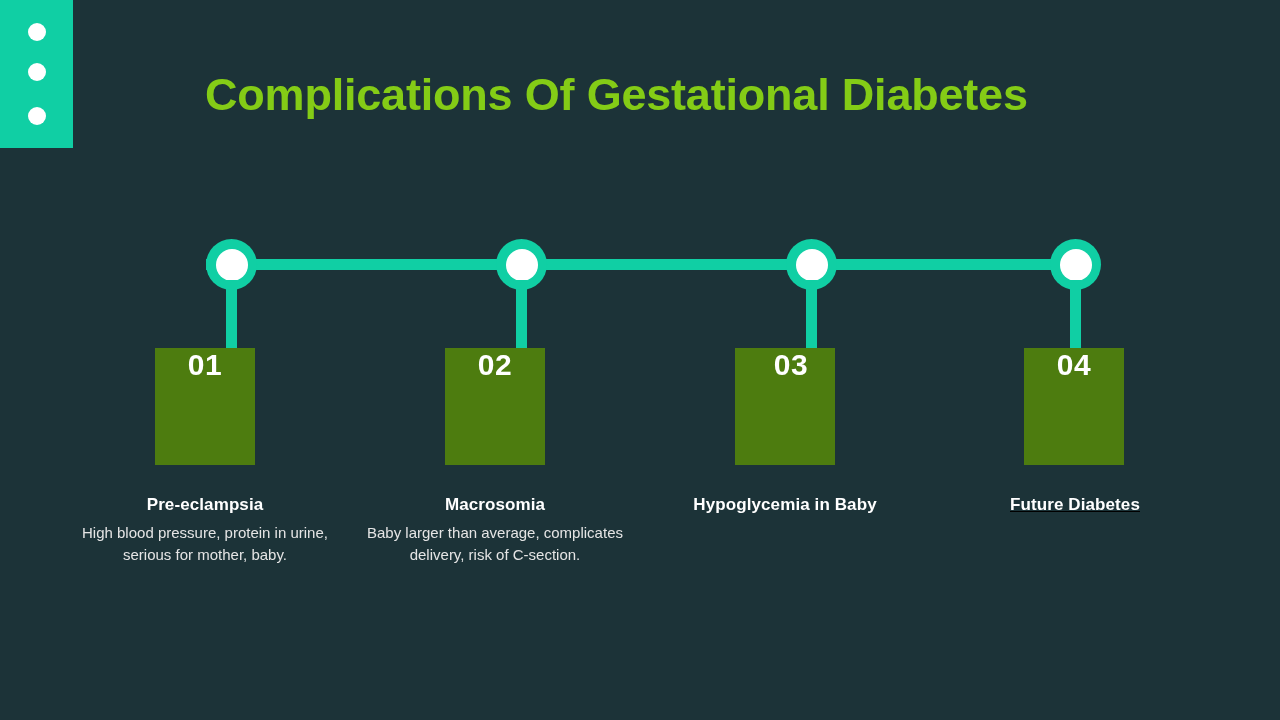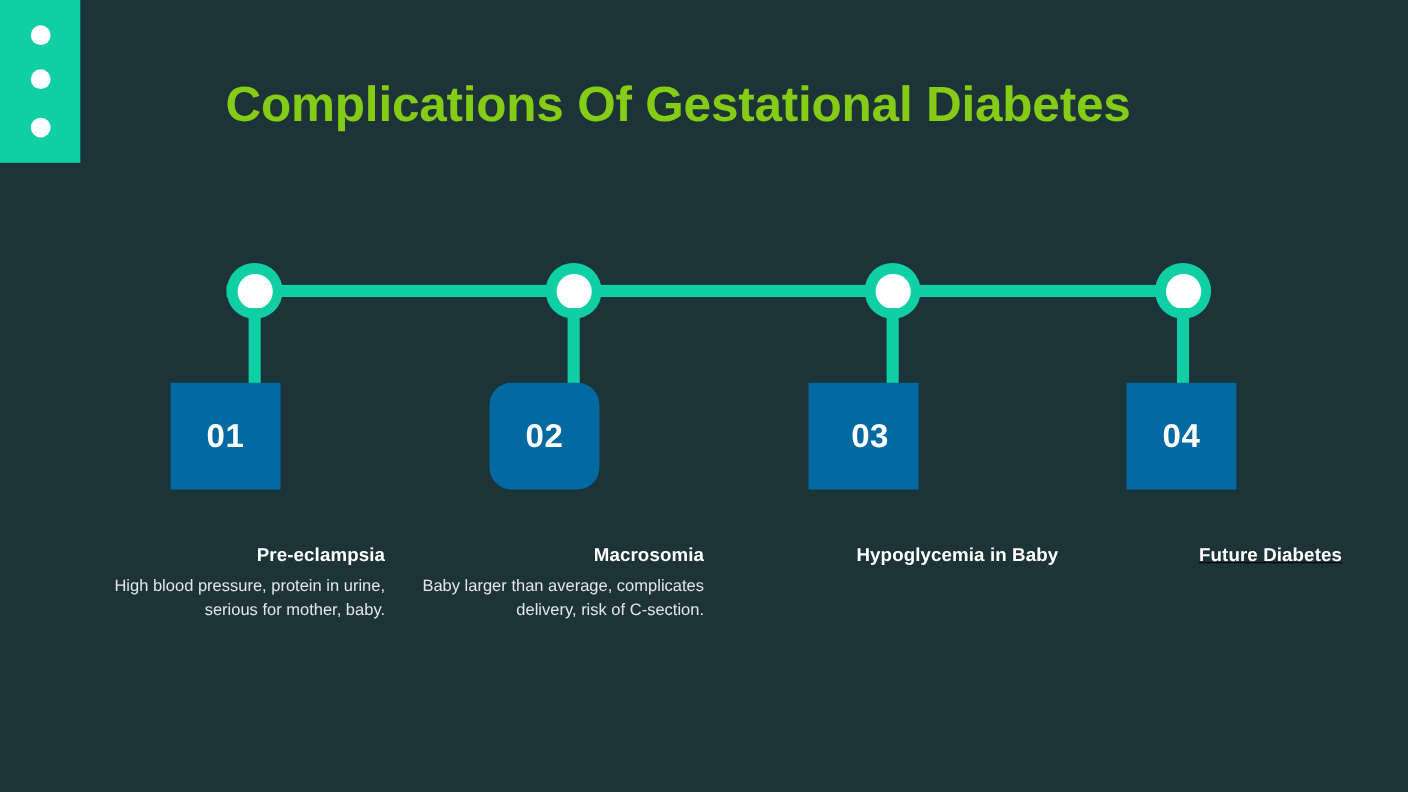--- a/index.html
+++ b/index.html
@@ -82,39 +82,39 @@
     position:absolute;
     top:280px;
     width:11px;
     height:72px;
     background:#10cfa4;
   }
 
   .num-box {
     position:absolute;
     top:348px;
-    width:100px; height:97px;
-    background:#0369a1;
+    width:100px; height:117px;
+    background:#4d7c0f;
     display:flex;
-    align-items:center;
+    align-items:flex-start;
     justify-content:center;
   }
   .num-box .num {
     font-size:30px;
     font-weight:bold;
     color:#ffffff;
     letter-spacing:0.5px;
   }
 
   
   .col-text {
     position:absolute;
     top:494px;
     width:290px;
-    text-align:right;
+    text-align:center;
   }
   .col-heading {
     font-size:17px;
     font-weight:bold;
     color:#ffffff;
     line-height:1.35;
     margin-bottom:5px;
     letter-spacing:0.1px;
   }
   .col-body {
@@ -150,36 +150,36 @@
     </div>
     <div class="col-text" style="left:60px;">
       <div class="col-heading">Pre-eclampsia</div>
       <div class="col-body">High blood pressure, protein in urine, serious for mother, baby.</div>
     </div>
 
     <div class="node" style="left:496px;">
       <span class="node-core"></span>
     </div>
     <div class="stem" style="left:516px;"></div>
-    <div class="num-box" style="left:445px;border-radius:20px;">
+    <div class="num-box" style="left:445px;">
       <span class="num">02</span>
     </div>
     <div class="col-text" style="left:350px;">
       <div class="col-heading">Macrosomia</div>
       <div class="col-body">Baby larger than average, complicates delivery, risk of C-section.</div>
     </div>
 
     <div class="node" style="left:786px;">
       <span class="node-core"></span>
     </div>
     <div class="stem" style="left:806px;"></div>
     <div class="num-box" style="left:735px;padding-left:12px;">
       <span class="num">03</span>
     </div>
-    <div class="col-text" style="left:672px;">
+    <div class="col-text" style="left:640px;">
       <div class="col-heading">Hypoglycemia in Baby</div>
     </div>
 
     <div class="node" style="left:1050px;">
       <span class="node-core"></span>
     </div>
     <div class="stem" style="left:1070px;"></div>
     <div class="num-box" style="left:1024px;">
       <span class="num">04</span>
     </div>

